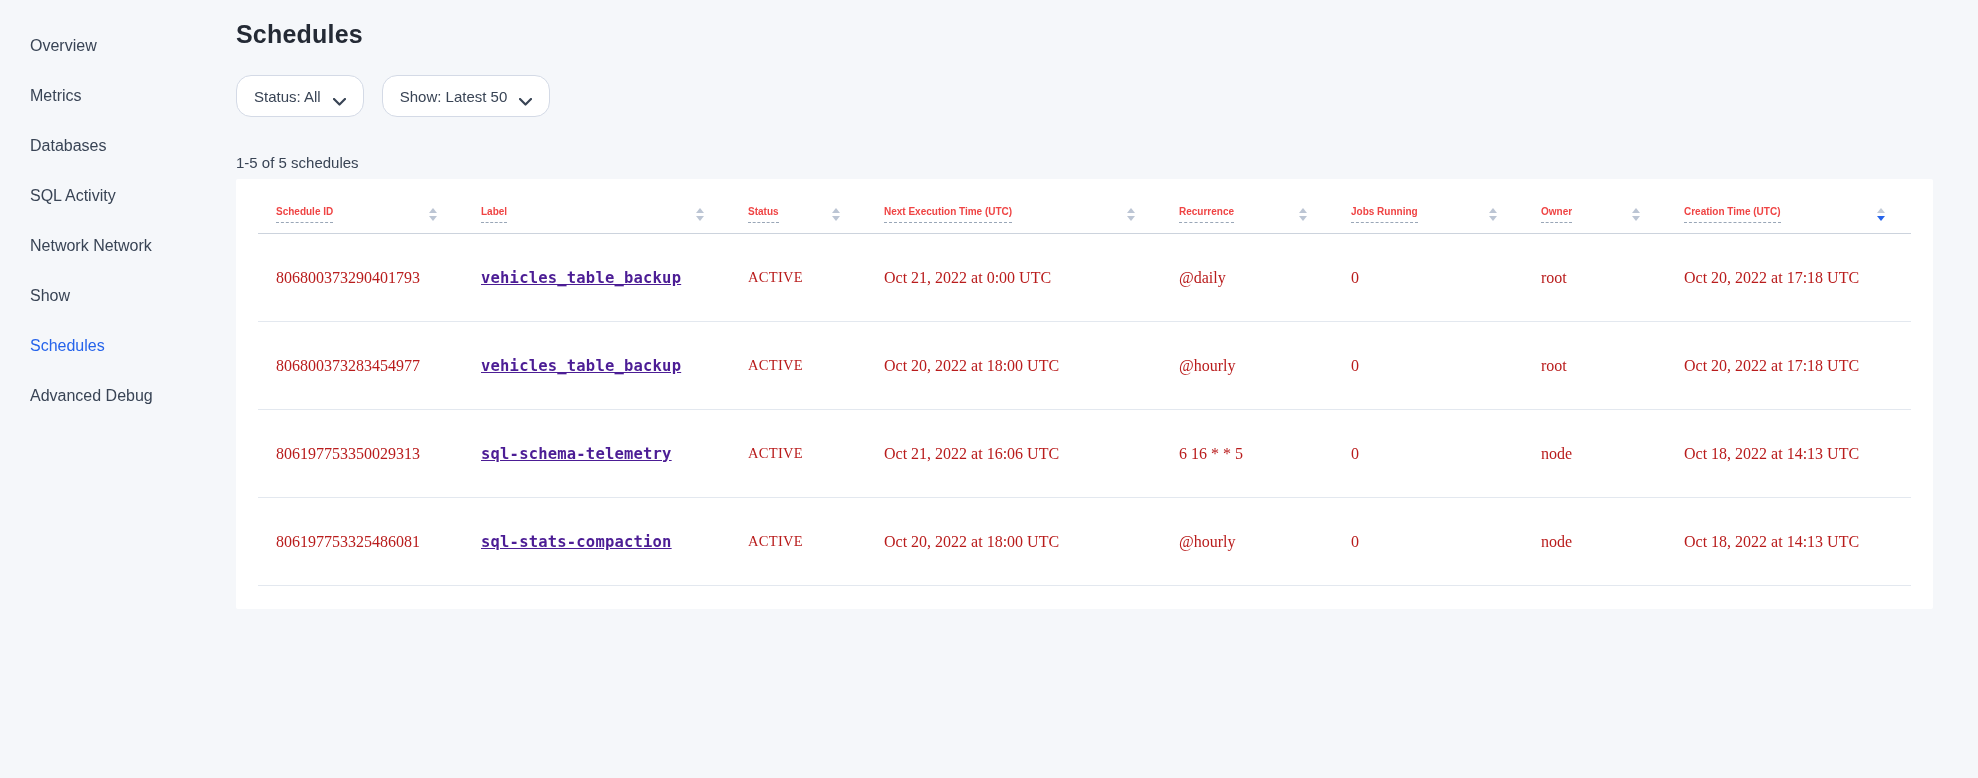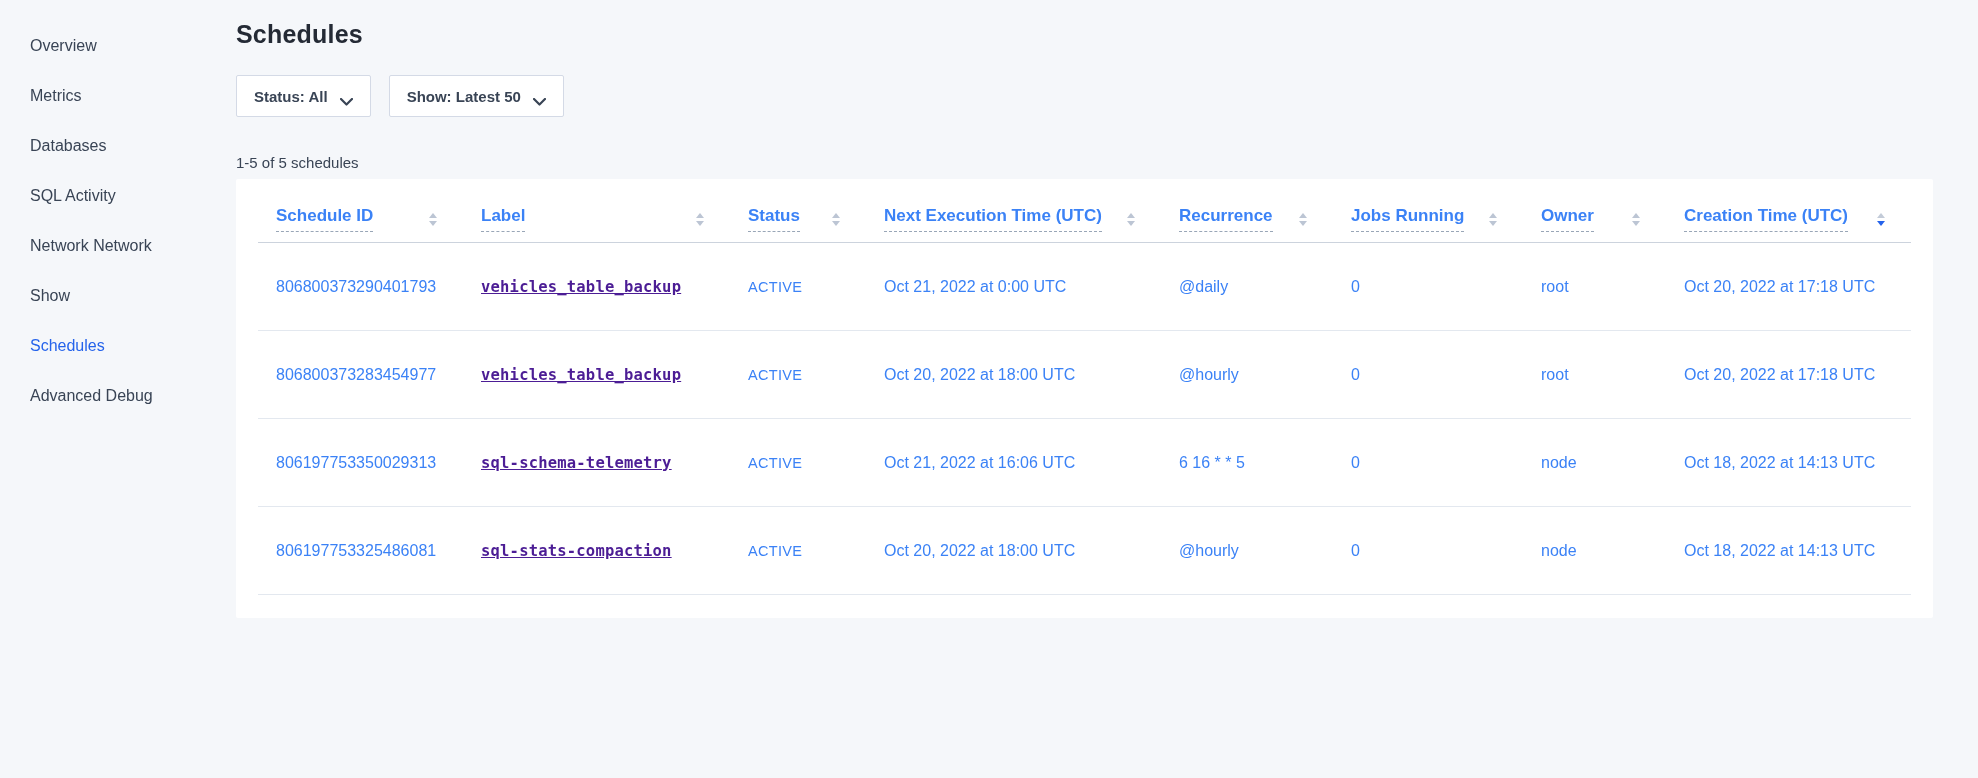--- a/index.html
+++ b/index.html
@@ -22,53 +22,53 @@
   .nav-item.active { color:#2563eb; }
 
   
   .content { flex:1; padding-right:45px; }
   .page-title {
     margin-top:20px; font-size:25px; font-weight:700; color:#242a35;
     letter-spacing:.2px;
   }
   .filters { margin-top:26px; display:flex; gap:18px; }
   .dropdown-btn {
-    height:42px; background:#fff; border:1px solid #d4dae6; border-radius:2px;
+    height:42px; background:#fff; border:1px solid #d4dae6; border-radius:15px;
     display:inline-flex; align-items:center; gap:12px; padding:0 17px;
     font-family:"Liberation Sans", sans-serif;
-    font-size:15px; font-weight:700; color:#394455; cursor:pointer;
+    font-size:15px; font-weight:400; color:#394455; cursor:pointer;
   }
   .chevron { width:13px; height:8px; display:inline-block; }
   .results-summary { margin-top:37px; margin-bottom:8px; font-size:15px; color:#394455; }
 
   
   .card { background:#fff; padding:0 22px 23px 22px; border-radius:2px; }
   table { width:100%; border-collapse:collapse; table-layout:fixed; }
   th {
     padding:27px 0 10px 18px; text-align:left; vertical-align:bottom;
     border-bottom:1px solid #ccd3dd;
   }
   .th-inner {
     display:flex; align-items:center; justify-content:space-between;
     padding-right:26px; cursor:pointer;
   }
   .th-label {
-    font-size:17px; font-weight:700; color:#3b82f6;
+    font-size:10px; font-weight:700; color:#ef4444;
     border-bottom:1px dashed #99a6b7; padding-bottom:5px; white-space:nowrap;
   }
   .sorter { display:flex; flex-direction:column; gap:3px; flex:0 0 auto; margin-left:10px; }
   .tri { width:0; height:0; border-left:4.5px solid transparent; border-right:4.5px solid transparent; }
   .tri-up { border-bottom:5.5px solid #bcc5d4; }
   .tri-down { border-top:5.5px solid #bcc5d4; }
   .sorter.desc .tri-down { border-top-color:#2563eb; }
   .sorter.desc .tri-up { border-bottom-color:#c3cbd8; }
   td {
     height:88px; padding-left:18px; vertical-align:middle;
-    font-size:16px; color:#3b82f6; border-bottom:1px solid #e3e8ef;
-    white-space:nowrap; overflow:hidden;
+    font-size:16px; color:#b91c1c; border-bottom:1px solid #e3e8ef;
+    white-space:nowrap; overflow:hidden;font-family:Liberation Serif, serif;
   }
   td.mono {
     font-family:"DejaVu Sans Mono", monospace;
     font-weight:700; font-size:15.5px; color:#4c1d95; letter-spacing:.2px;text-decoration:underline;
   }
   td.status { font-size:14.5px; letter-spacing:.3px; }
 </style>
 </head>
 <body>
 

